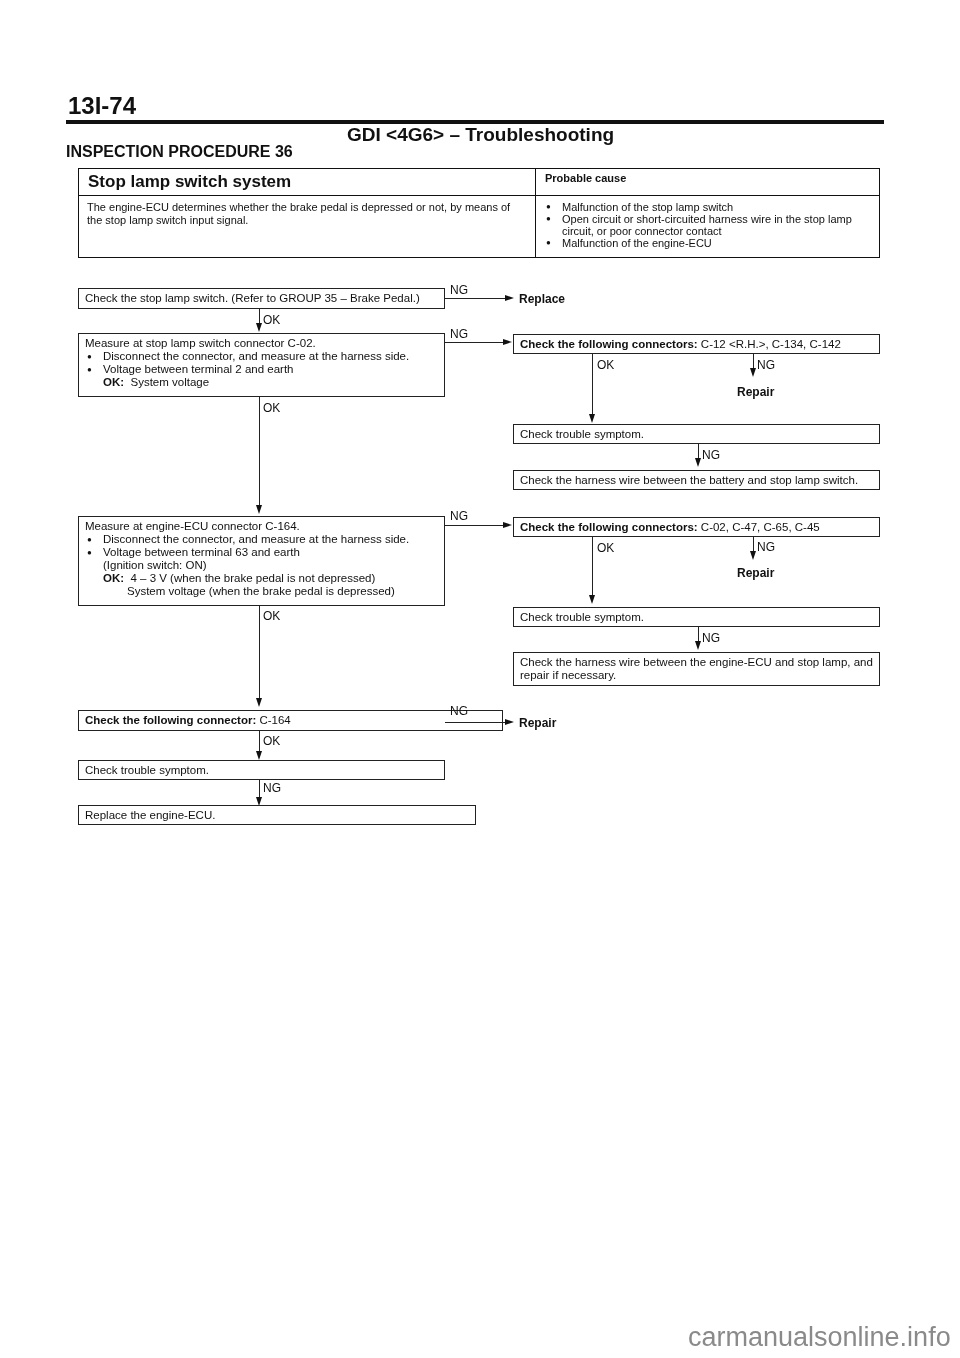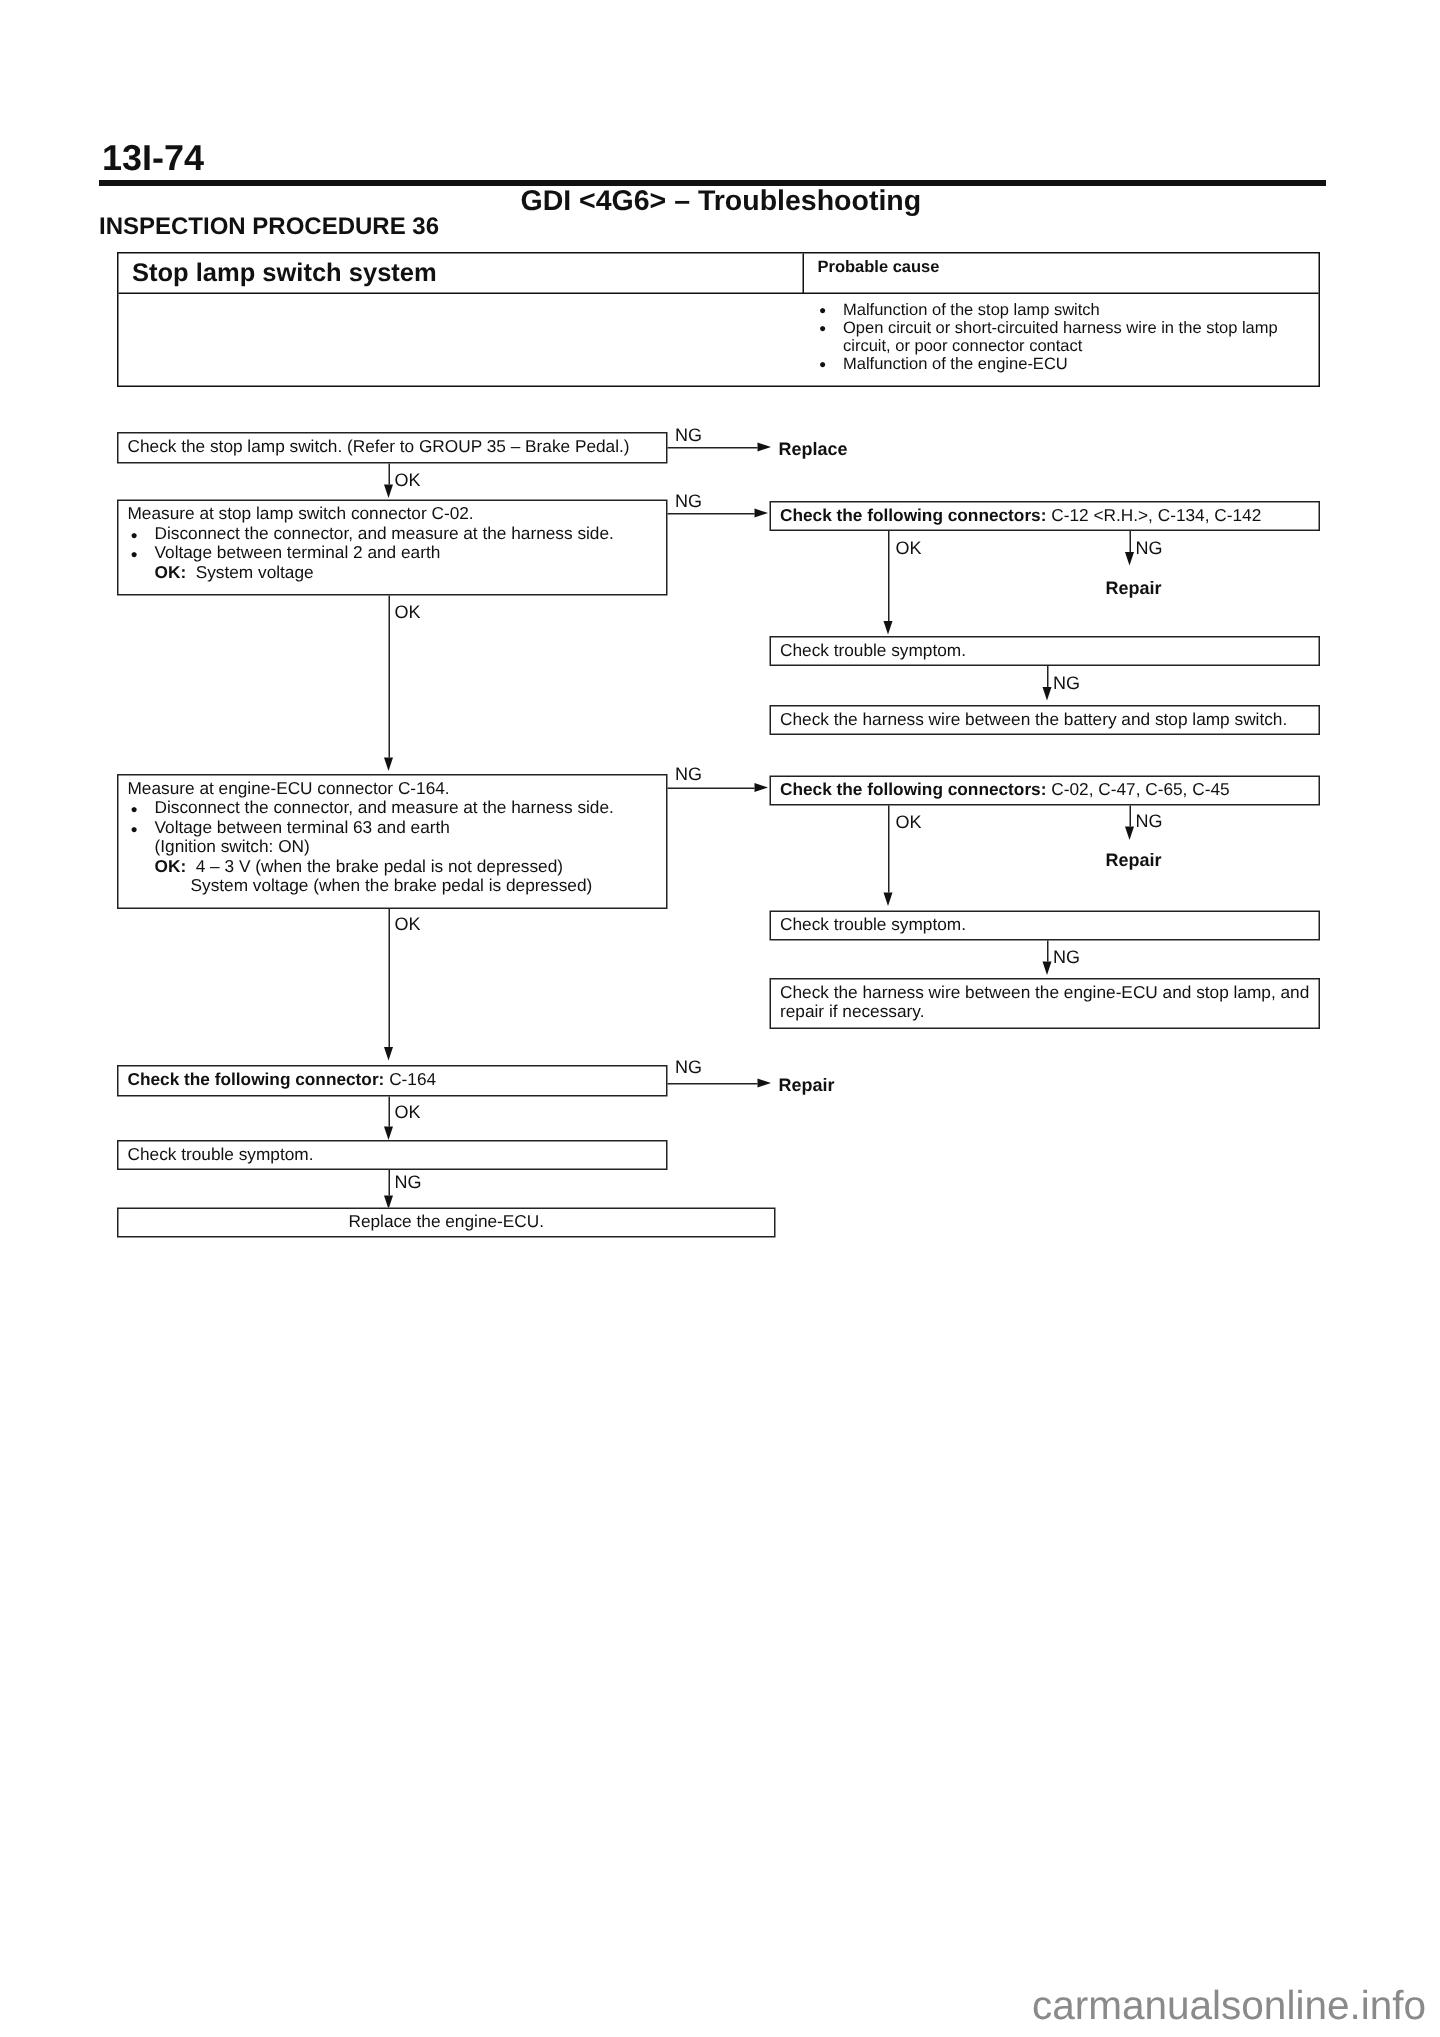--- a/index.html
+++ b/index.html
@@ -39,20 +39,21 @@
 <body>
 
 <div class="abs page-num">13I-74</div>
 <div class="abs page-title">GDI &lt;4G6&gt; – Troubleshooting</div>
 <div class="abs rule"></div>
 <div class="abs proc-title">INSPECTION PROCEDURE 36</div>
 
 <div class="abs table">
   <div class="abs t-head-l">Stop lamp switch system</div>
   <div class="abs t-head-r">Probable cause</div>
+  <div class="abs t-body-l">The engine-ECU determines whether the brake pedal is depressed or not, by means of the stop lamp switch input signal.</div>
   <div class="abs t-body-r">
     <div class="bul">Malfunction of the stop lamp switch</div>
     <div class="bul">Open circuit or short-circuited harness wire in the stop lamp circuit, or poor connector contact</div>
     <div class="bul">Malfunction of the engine-ECU</div>
   </div>
 </div>
 
 <div class="box" style="left:78px; top:288px; width:367px; height:21px;">
   <span>Check the stop lamp switch. (Refer to GROUP 35 – Brake Pedal.)</span>
 </div>
@@ -132,37 +133,37 @@
 <div class="box" style="left:513px; top:607px; width:367px; height:20px;">
   <span>Check trouble symptom.</span>
 </div>
 <div class="vline" style="left:698px; top:627px; height:14px;"></div>
 <div class="arrow-d" style="left:695px; top:641px;"></div>
 <div class="lbl" style="left:702px; top:631px;">NG</div>
 <div class="box" style="left:513px; top:652px; width:367px; height:34px;">
   <span>Check the harness wire between the engine-ECU and stop lamp, and repair if necessary.</span>
 </div>
 
-<div class="box" style="left:78px; top:710px; width:367px; height:21px;">
+<div class="box" style="left:78px; top:710px; width:425px; height:21px;">
   <b>Check the following connector:</b>
   <span>C-164</span>
 </div>
 <div class="lbl" style="left:450px; top:704px;">NG</div>
 <div class="hline" style="left:445px; top:722px; width:60px;"></div>
 <div class="arrow-r" style="left:505px; top:719px;"></div>
 <div class="result" style="left:519px; top:716px;">Repair</div>
 
 <div class="vline" style="left:259px; top:731px; height:20px;"></div>
 <div class="arrow-d" style="left:256px; top:751px;"></div>
 <div class="lbl" style="left:263px; top:734px;">OK</div>
 
 <div class="box" style="left:78px; top:760px; width:367px; height:20px;">
   <span>Check trouble symptom.</span>
 </div>
 <div class="vline" style="left:259px; top:780px; height:17px;"></div>
 <div class="arrow-d" style="left:256px; top:797px;"></div>
 <div class="lbl" style="left:263px; top:781px;">NG</div>
 
-<div class="box" style="left:78px; top:805px; width:439px; height:20px;text-align:center;">
+<div class="box" style="left:78px; top:805px; width:398px; height:20px;">
   <span>Replace the engine-ECU.</span>
 </div>
 
 <div class="watermark">carmanualsonline.info</div>
 
 </body></html>

